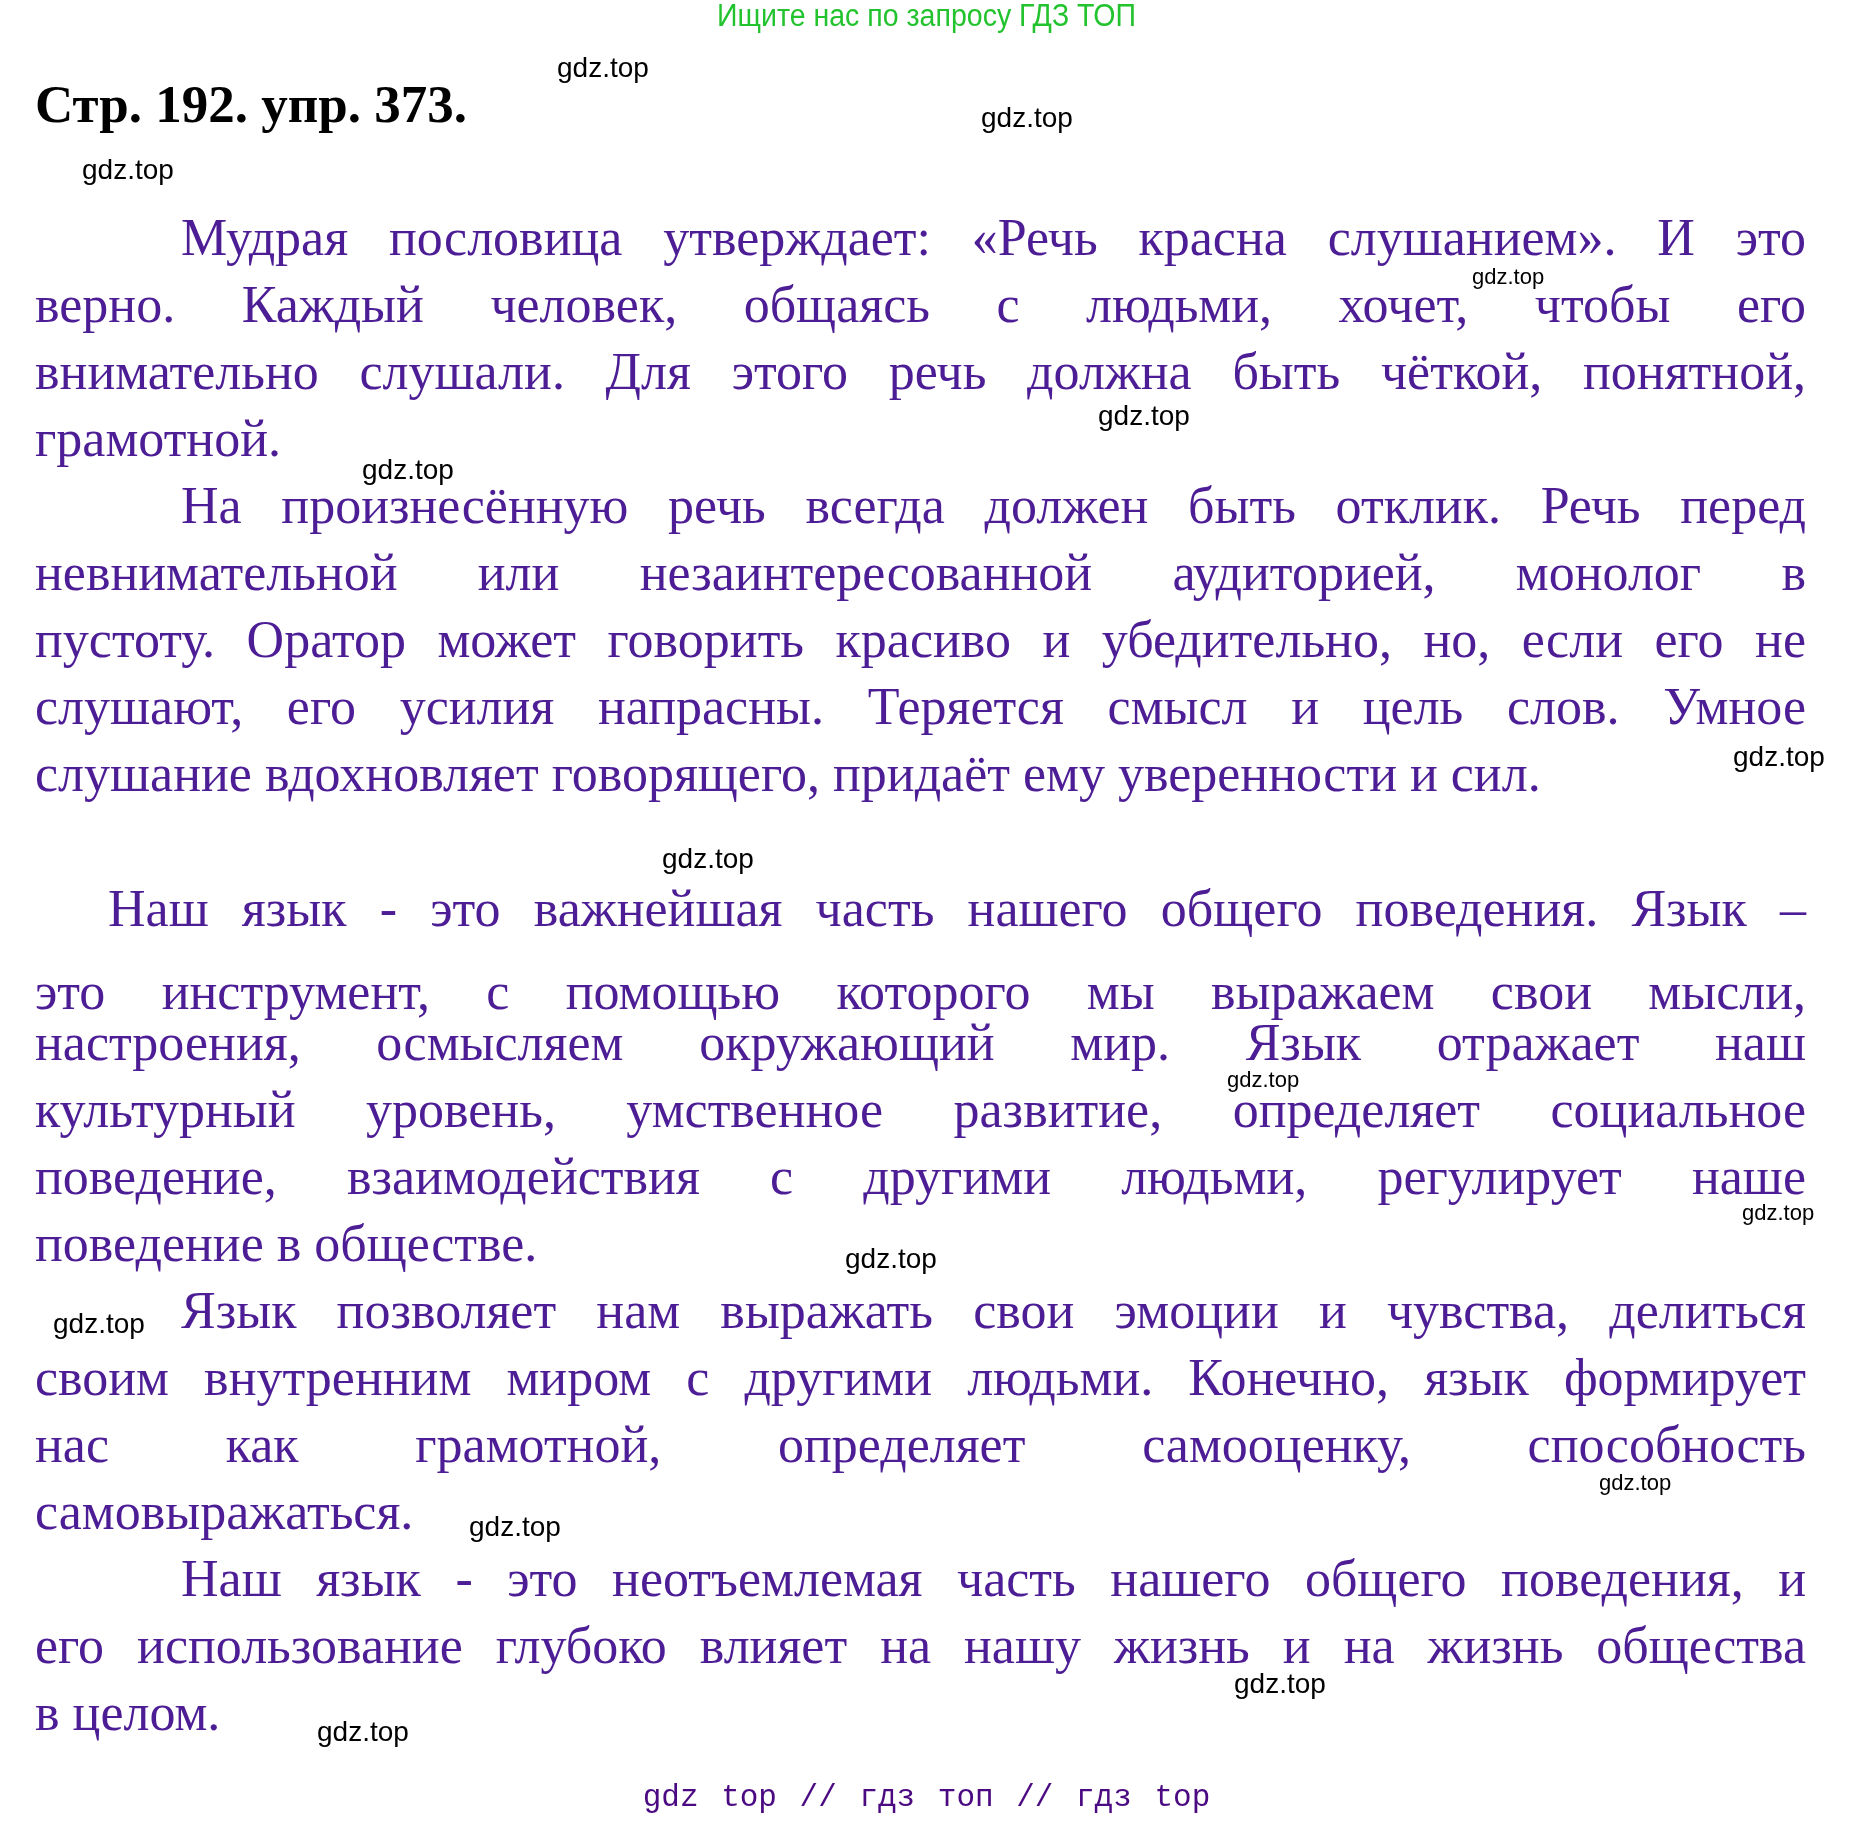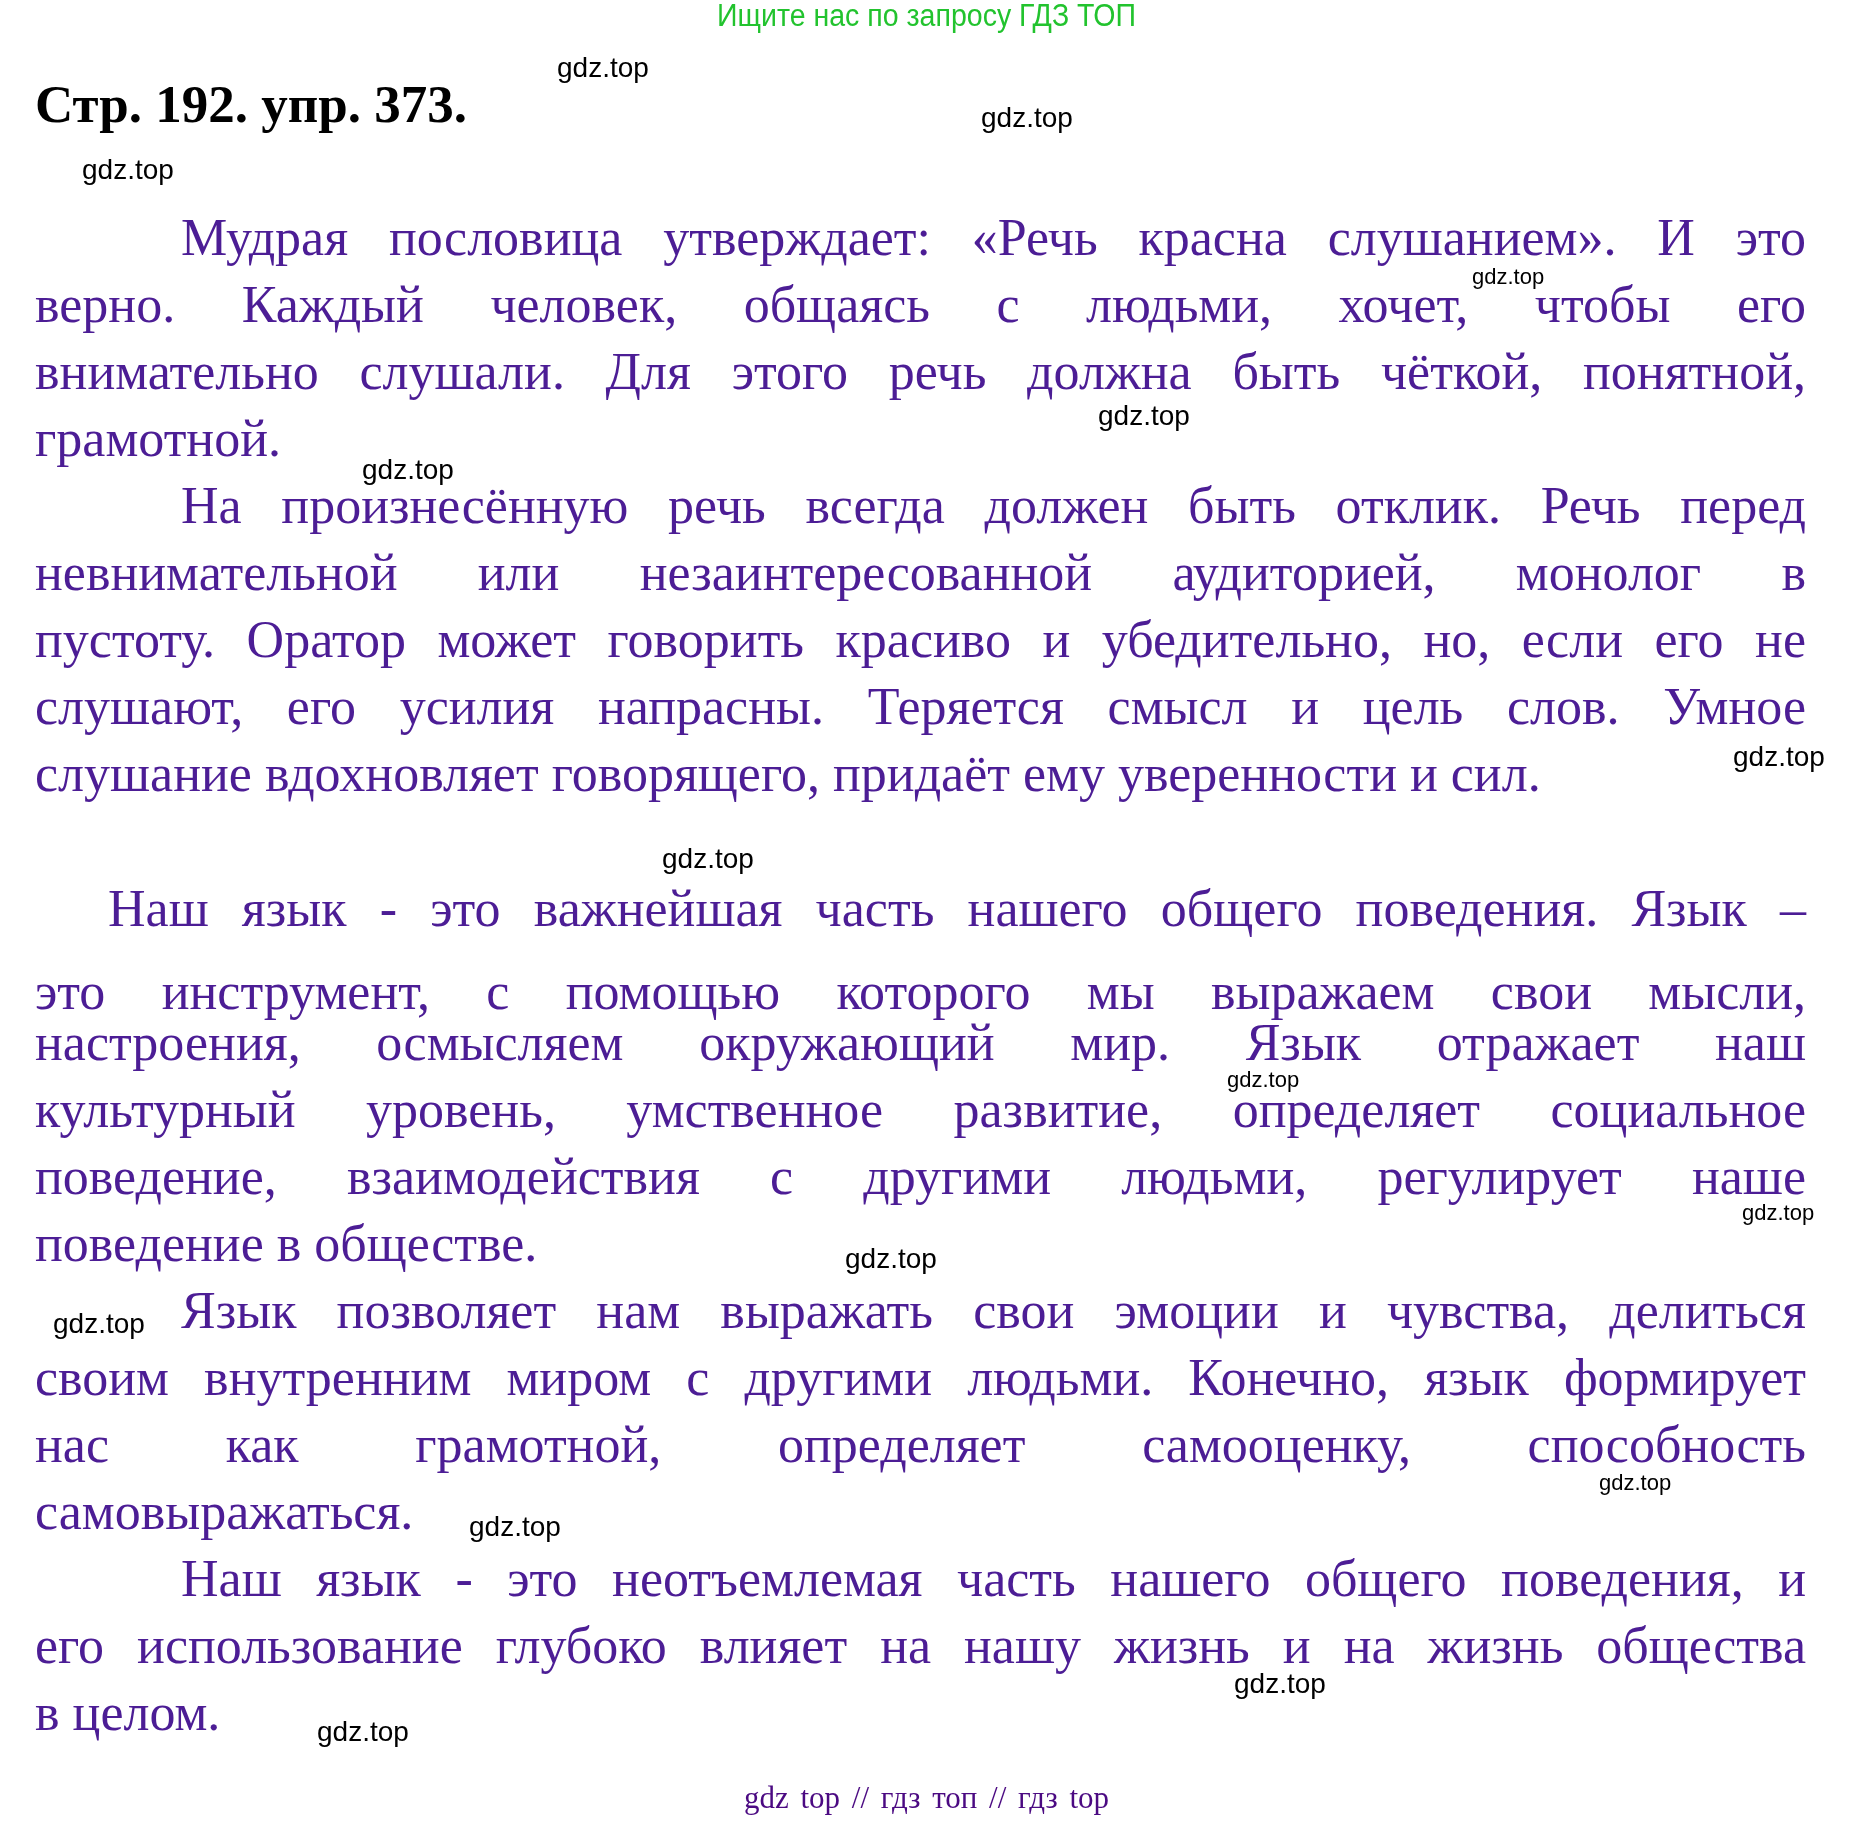--- a/index.html
+++ b/index.html
@@ -20,21 +20,21 @@
   }
   .wm.small { font-size: 22px; }
   .line {
     position: absolute; left: 35px; width: 1771px;
     font-family: "Liberation Serif", serif; font-size: 52px; color: #4c1d95;
     white-space: nowrap; text-align: justify; text-align-last: justify; line-height: 60px;
   }
   .line.noj { text-align: left; text-align-last: left; }
   .footer {
     position: absolute; left: 0; width: 1853px; top: 1780px; text-align: center;
-    font-family: Liberation Serif, serif; font-size: 31px; color: #4b0a82;
+    font-family: Liberation Mono, monospace; font-size: 31px; color: #4b0a82;
     word-spacing: 4px;
   }
 </style>
 </head>
 <body>
 
 <div class="header-promo">Ищите нас по запросу ГДЗ ТОП</div>
 
 <div class="title">Стр. 192. упр. 373.</div>
 

